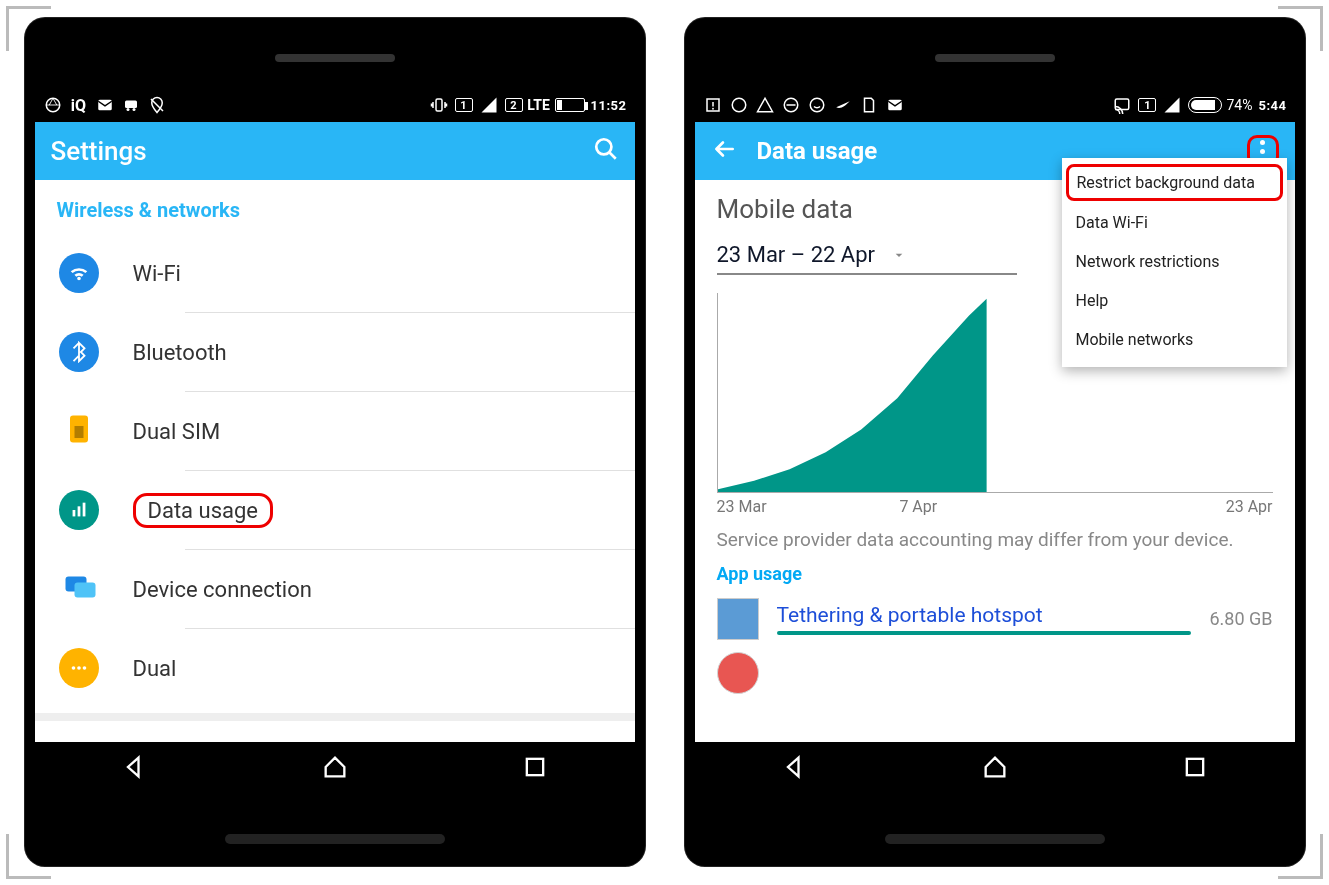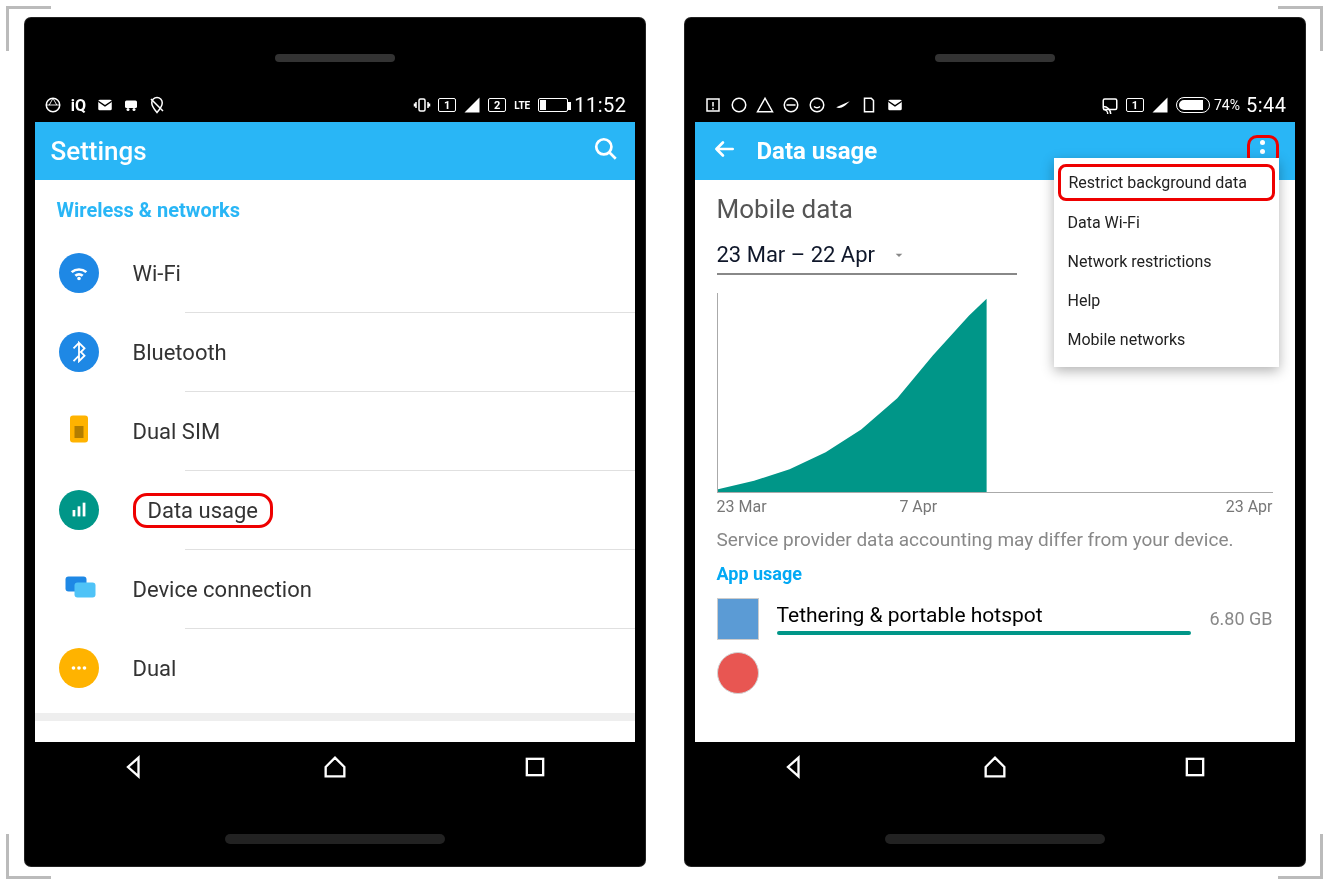--- a/index.html
+++ b/index.html
@@ -23,21 +23,21 @@
   .phones {
     display: flex;
     justify-content: center;
     gap: 40px;
     padding-top: 18px;
   }
   .phone {
     width: 620px;
     height: 848px;
     background: #000;
-    border-radius: 6px;
+    border-radius: 20px;
     padding: 70px 10px 70px 10px;
     position: relative;
     box-shadow: 0 0 0 1px #222;
   }
   .phone .speaker {
     position: absolute;
     top: 36px; left: 50%;
     width: 120px; height: 8px;
     background: #333; border-radius: 4px;
     transform: translateX(-50%);
@@ -61,21 +61,21 @@
     height: 34px;
     background: #000;
     color: #fff;
     display: flex;
     align-items: center;
     font-size: 16px;
     padding: 0 8px;
     gap: 6px;
   }
   .statusbar .spacer { flex: 1; }
-  .statusbar .time { font-weight: 400; letter-spacing: .5px; font-size: 20px;}
+  .statusbar .time { font-weight: 700; letter-spacing: .5px; font-size: 13px;}
   .sb-ico { display:inline-flex; align-items:center; justify-content:center; width:20px; height:20px; }
   .sb-ico svg { width:18px; height:18px; fill:#fff; }
   .simbox{width:18px;height:14px;border:1.5px solid #fff;display:inline-flex;align-items:center;justify-content:center;font-size:11px;font-weight:700;border-radius:2px;}
   .batt{width:30px;height:14px;border:1.5px solid #fff;border-radius:2px;position:relative;display:inline-block;}
   .batt::after{content:"";position:absolute;right:-4px;top:3px;width:3px;height:8px;background:#fff;}
   .batt .fill{position:absolute;left:1px;top:1px;bottom:1px;width:20%;background:#fff;}
   .batt2{display:inline-flex;align-items:center;gap:4px;font-size:14px;}
   .batt2 .bo{width:34px;height:16px;border:1.5px solid #fff;border-radius:8px;position:relative;}
   .batt2 .bo .f{position:absolute;left:2px;top:2px;bottom:2px;width:74%;background:#fff;border-radius:6px 0 0 6px;}
   
@@ -140,26 +140,26 @@
   .chart-area{
     position:absolute; left:0; bottom:0; width:100%; height:100%;
   }
   .chart-labels{display:flex;justify-content:space-between;margin:4px 22px 0;color:#777;font-size:16px;}
   .disclaimer{color:#888;font-size:19px;padding: 12px 22px 10px; line-height:1.3;}
   .appusage-label{color:#03a9f4;font-weight:700;font-size:18px;padding:0 22px 8px;}
   .app-row{display:flex;align-items:center;gap:18px;padding:6px 22px;}
   .app-icon{width:42px;height:42px;background:#5b9bd5;border:1px solid #ccc;}
   .app-icon.red{background:#e53935;border-radius:50%;}
   .app-col{flex:1;}
-  .app-name{font-size:21px;color:#000000;}
+  .app-name{font-size:21px;color:#1d4ed8;}
   .app-bar{height:4px;background:#009688;margin-top:4px;border-radius:2px;}
   .app-size{font-size:18px;color:#888;}
   
   .ovmenu{
-    position:absolute; top:36px; right:16px;
+    position:absolute; top:36px; right:8px;
     background:#fff; box-shadow:0 4px 12px rgba(0,0,0,.3);
     width: 225px; z-index:10;
     padding: 4px 0 8px;
   }
   .ovmenu .mi{ padding: 10px 14px; font-size:16px; color:#222; }
   .ovmenu .mi.hl{ border:3px solid #e00; border-radius:8px; margin:2px 4px; padding:6px 8px;}
 </style>
 </head>
 <body>
 
@@ -208,21 +208,21 @@
               <path d="M4 8v8M2 10v4M20 8v8M22 10v4" stroke="#fff" stroke-width="2"></path>
             </svg>
           </span>
         <span class="simbox">1</span>
         <span class="sb-ico">
             <svg viewBox="0 0 24 24">
               <path d="M2 22h20L22 2z"></path>
             </svg>
           </span>
         <span class="simbox">2</span>
-        <span class="sb-ico" style="font-size:10px;font-weight:700;">LTE</span>
+        <span class="sb-ico" style="font-size:14px;font-weight:700;">LTE</span>
         <span class="batt">
             <span class="fill"></span>
           </span>
         <span class="time">11:52</span>
       </div>
 
       <div class="appbar">
         <span class="title">Settings</span>
         <span class="a-ico"><svg viewBox="0 0 24 24">
               <circle cx="10" cy="10" r="7" fill="none" stroke="#fff" stroke-width="2.5"></circle>

